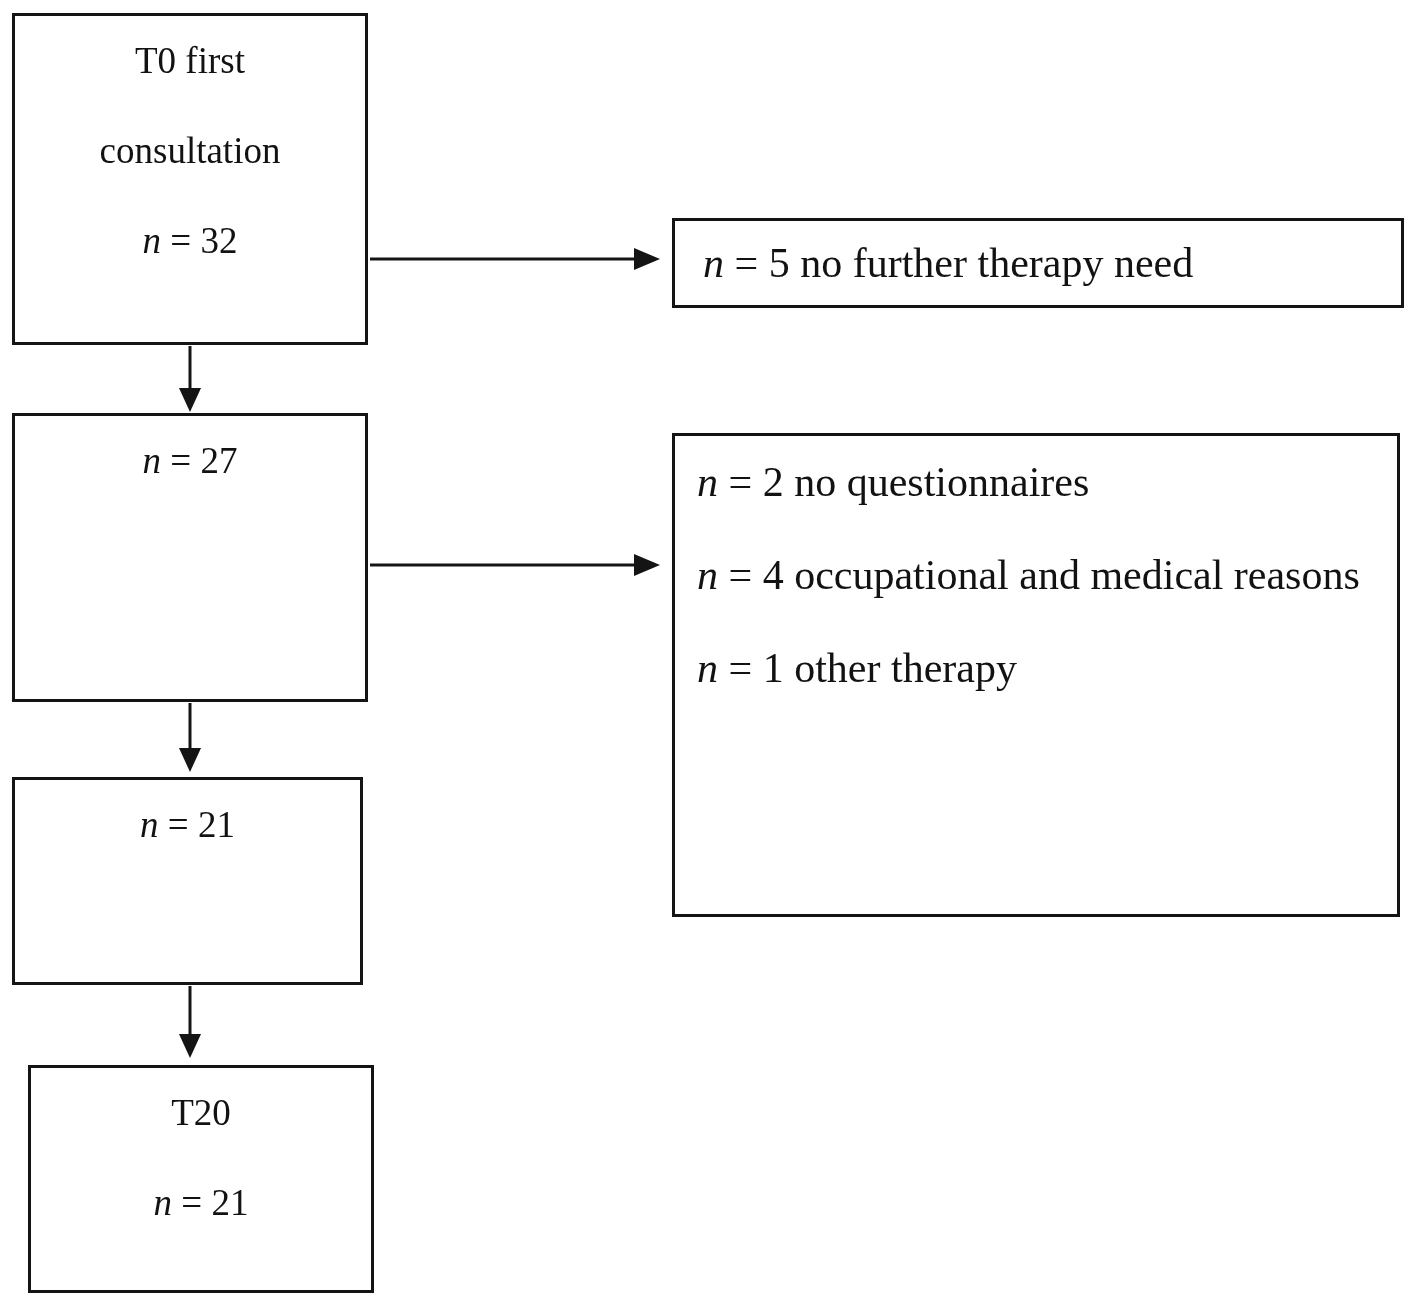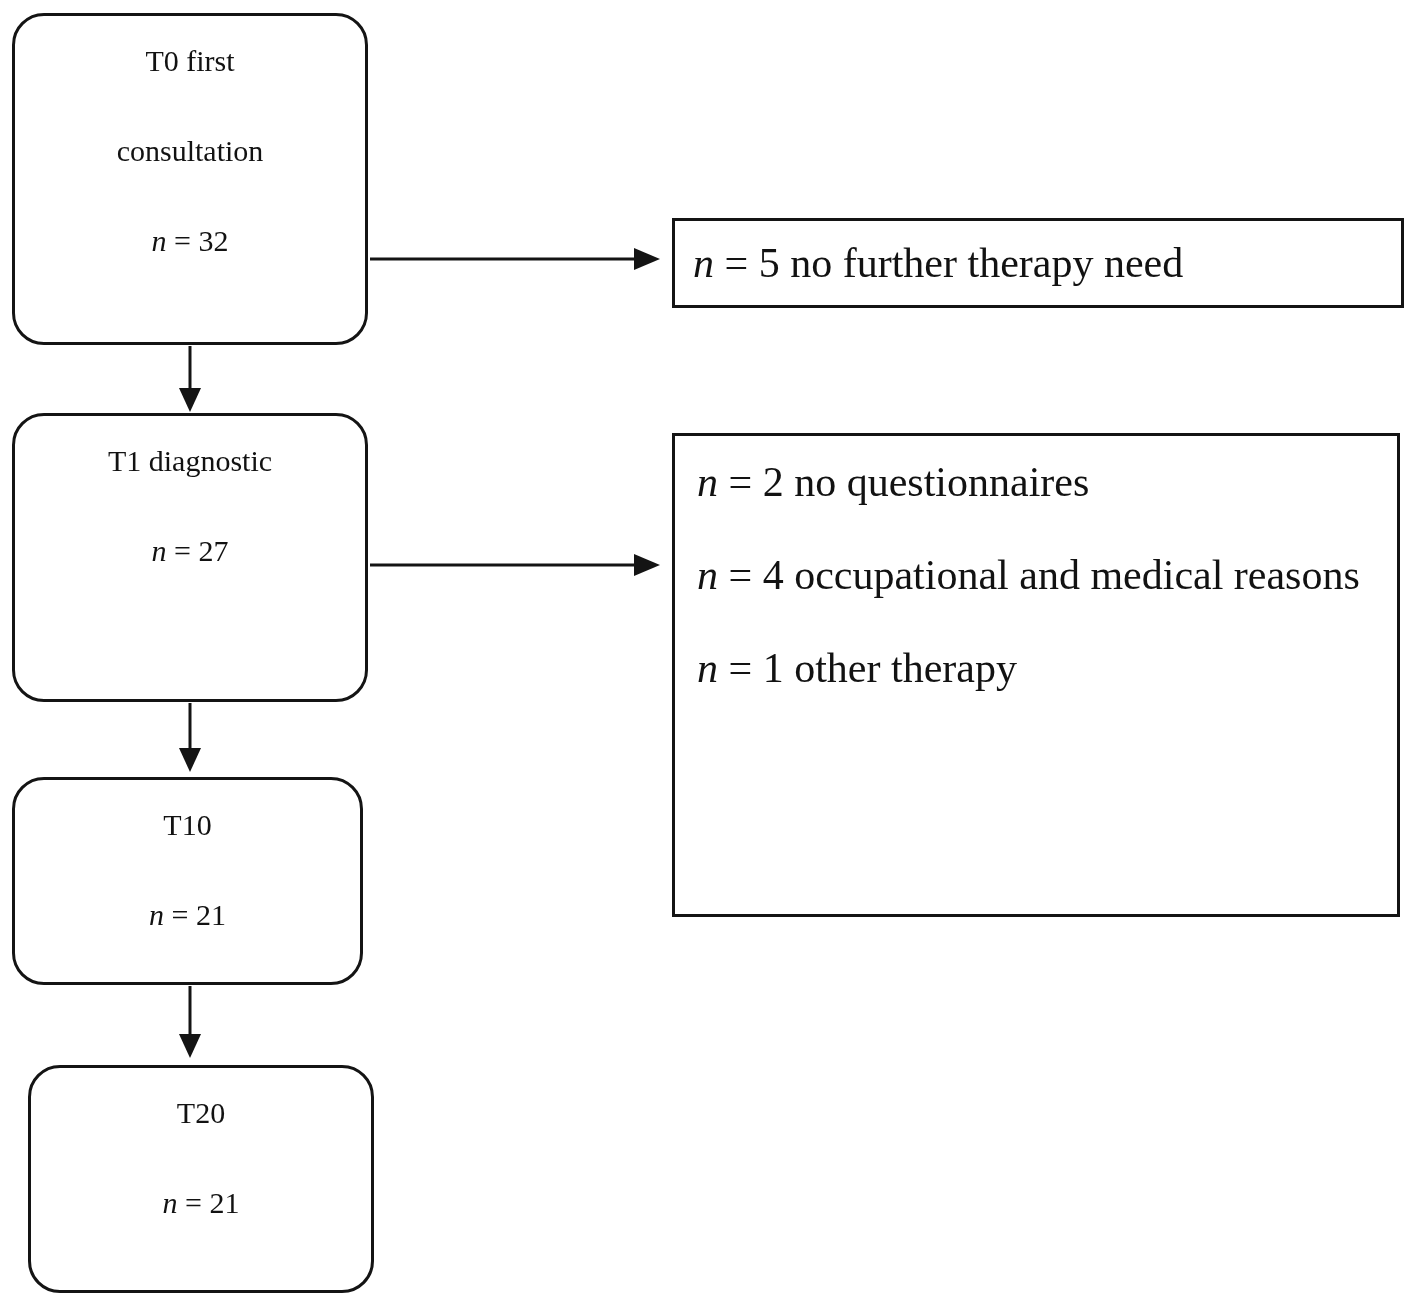--- a/index.html
+++ b/index.html
@@ -13,34 +13,33 @@
     color: #121212;
     overflow: hidden;
   }
   .box {
     position: absolute;
     border: 3px solid #141414;
     background: #ffffff;
   }
   .stage-box {
     text-align: center;
-    font-size: 30px;
-    border-radius: 32px;
+    font-size: 37px;
   }
   .stage-box .line {
     height: 90px;
     line-height: 90px;
     white-space: nowrap;
   }
   .nsym { font-style: italic; }
   .dropout-box { font-size: 42px; }
   #excl-a {
     left: 672px; top: 218px; width: 732px; height: 90px;
     display: flex; align-items: center;
-    padding-left: 18px;
+    padding-left: 28px;
   }
   #excl-b {
     left: 672px; top: 413px; width: 728px; height: 484px;
     padding-left: 22px;
     margin-top: 20px;
   }
   #excl-b .line {
     height: 93px;
     line-height: 93px;
     white-space: nowrap;
@@ -61,26 +60,24 @@
 
 <div class="canvas">
 
   <div class="box stage-box" id="box-t0">
     <div class="line">T0 first</div>
     <div class="line">consultation</div>
     <div class="line"><span class="nsym">n</span> <span>= 32</span></div>
   </div>
 
   <div class="box stage-box" id="box-t1">
-    <div class="line">T1 diagnostic</div>
     <div class="line"><span class="nsym">n</span> <span>= 27</span></div>
   </div>
 
   <div class="box stage-box" id="box-t10">
-    <div class="line">T10</div>
     <div class="line"><span class="nsym">n</span> <span>= 21</span></div>
   </div>
 
   <div class="box stage-box" id="box-t20">
     <div class="line">T20</div>
     <div class="line"><span class="nsym">n</span> <span>= 21</span></div>
   </div>
 
   <div class="box dropout-box" id="excl-a">
     <div class="line"><span class="nsym">n</span> <span>= 5 no further therapy need</span></div>

